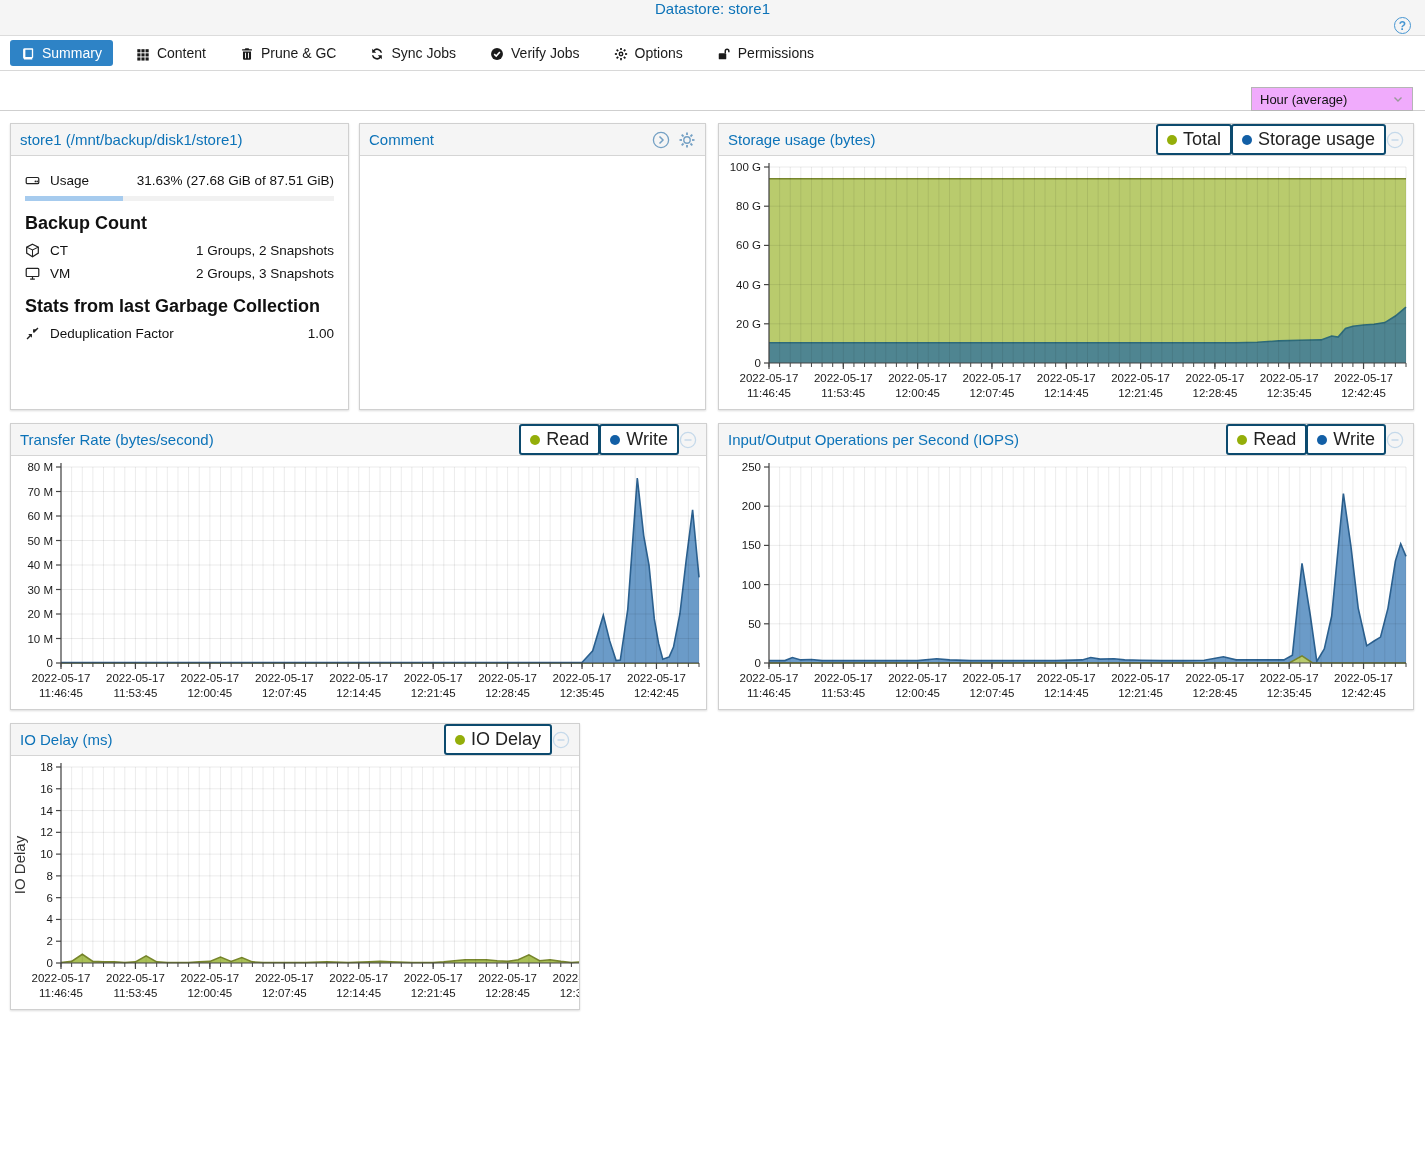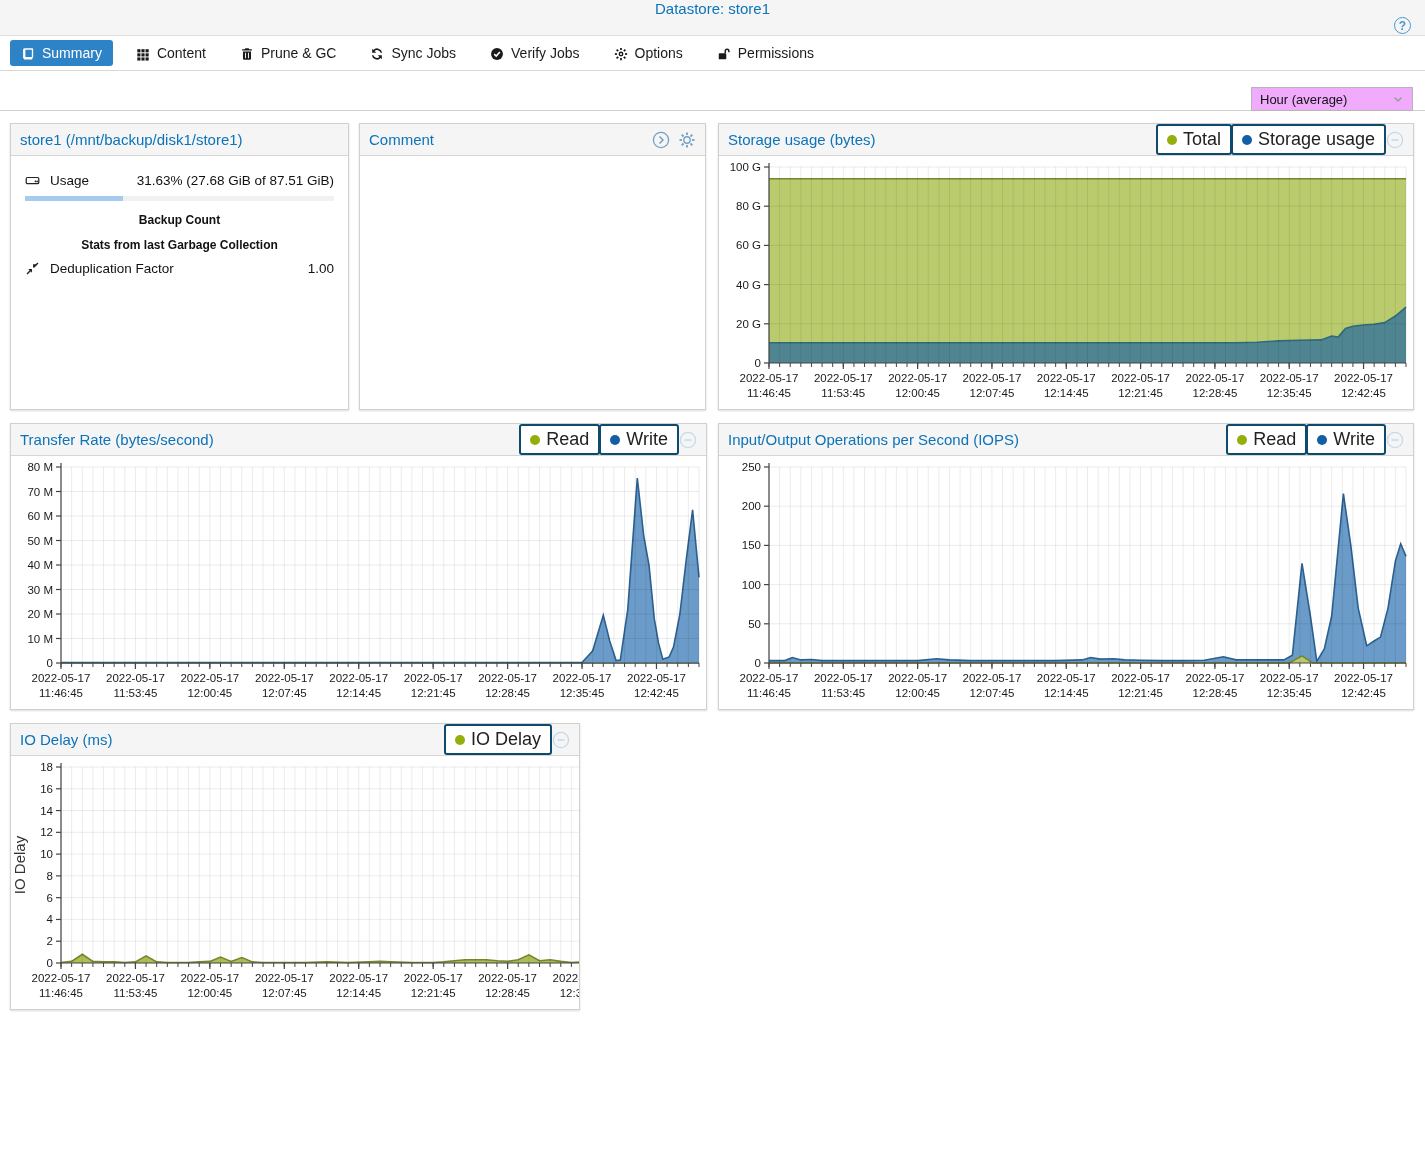--- a/index.html
+++ b/index.html
@@ -54,21 +54,21 @@
 
   
   .ds-body { padding:13px 14px 0 14px; font-size:13.5px; }
   .row { display:flex; align-items:center; height:23px; }
   .row .ric { width:17px; height:16px; color:#222; flex:none; display:flex; align-items:center; }
   .row .ric svg { width:15px; height:15px; }
   .row .rlab { margin-left:8px; }
   .row .rval { margin-left:auto; text-align:right; }
   .usagebar { height:5px; background:#f1f1f1; margin:4px 0 12px 0; }
   .usagebar .fill { height:100%; }
-  .sechead { font-weight:bold; font-size:12px; margin:6px 0 5px 0;text-align:center; }
+  .sechead { font-weight:bold; font-size:18px; margin:6px 0 5px 0; }
 
   svg text { font-family:"Liberation Sans", sans-serif; }
 </style>
 </head>
 <body>
 
 <div class="page">
 
   <div class="titlebar">
     <span class="ttl">Datastore: store1</span>
@@ -174,20 +174,41 @@
             </svg>
           </span>
         <span class="rlab">Usage</span>
         <span class="rval">31.63% (27.68 GiB of 87.51 GiB)</span>
       </div>
       <div class="usagebar">
         <div class="fill" id="usagefill" style="width: 31.63%; background: rgb(166, 203, 238);"></div>
       </div>
       <div class="sechead">Backup Count</div>
       <div id="backup-rows">
+          <div class="row">
+            <span class="ric">
+              <svg viewBox="0 0 16 16" width="15" height="15">
+                <path d="M8 1.3 14.2 4.4v6.4L8 14.7 1.8 10.8V4.4z" fill="none" stroke="currentColor" stroke-width="1.3"></path>
+                <path d="M1.8 4.4 8 7.5l6.2-3.1M8 7.5v7" fill="none" stroke="currentColor" stroke-width="1.1"></path>
+              </svg>
+            </span>
+            <span class="rlab">CT</span>
+            <span class="rval">1 Groups, 2 Snapshots</span>
+          </div>
+          <div class="row">
+            <span class="ric">
+              <svg viewBox="0 0 16 16" width="15" height="15">
+                <rect x="1.3" y="2.6" width="13.4" height="8.6" rx="1" fill="none" stroke="currentColor" stroke-width="1.3"></rect>
+                <line x1="5.5" y1="14" x2="10.5" y2="14" stroke="currentColor" stroke-width="1.3"></line>
+                <line x1="8" y1="11.2" x2="8" y2="14" stroke="currentColor" stroke-width="1.3"></line>
+              </svg>
+            </span>
+            <span class="rlab">VM</span>
+            <span class="rval">2 Groups, 3 Snapshots</span>
+          </div>
         </div>
       <div class="sechead" style="margin-top:11px">Stats from last Garbage Collection</div>
       <div id="gc-rows">
           <div class="row">
             <span class="ric">
               <svg viewBox="0 0 16 16" width="15" height="15">
                 <g stroke="currentColor" stroke-width="1.5" fill="currentColor">
                   <line x1="2.2" y1="13.8" x2="6.6" y2="9.4"></line>
                   <path d="M7.4 8.6h-4l4 4z" stroke="none"></path>
                   <line x1="13.8" y1="2.2" x2="9.4" y2="6.6"></line>

